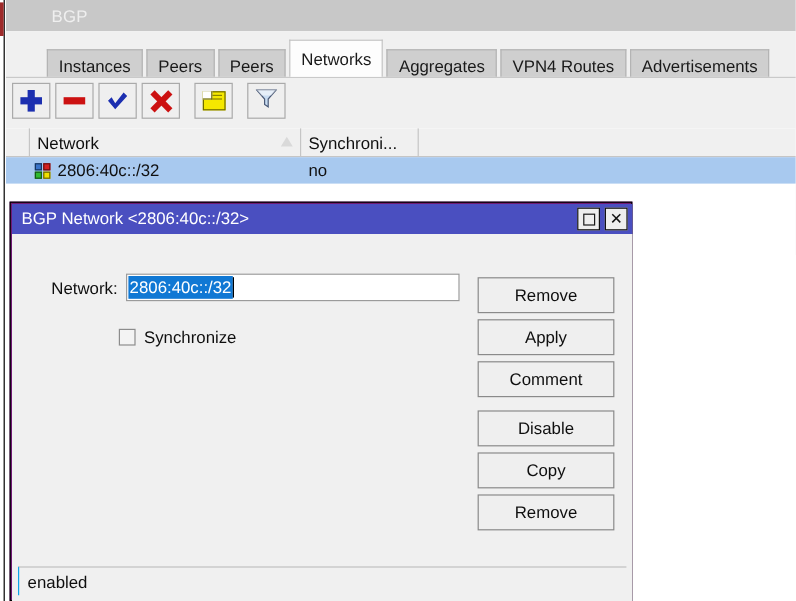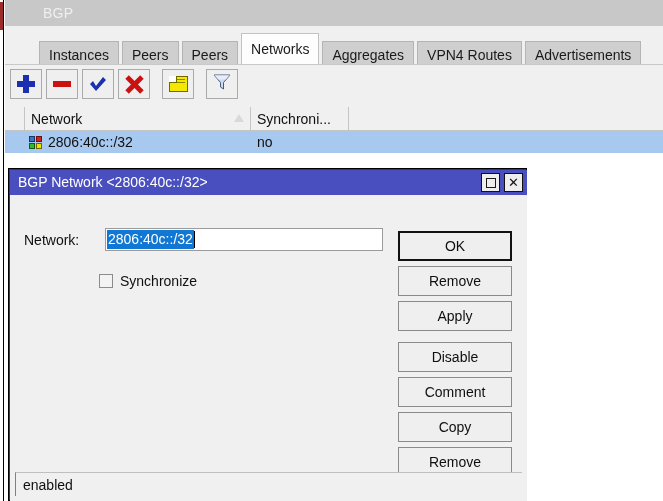--- a/index.html
+++ b/index.html
@@ -235,21 +235,21 @@
   .quad-icon i.q1 { left: 0; top: 0;  background: #3a74c8; border: 1px solid #17365f; box-sizing: border-box;}
   .quad-icon i.q2 { left: 7px; top: 0; background: #d42020; border: 1px solid #6e1010; box-sizing: border-box;}
   .quad-icon i.q3 { left: 0; top: 7px; background: #2fbb2f; border: 1px solid #165816; box-sizing: border-box;}
   .quad-icon i.q4 { left: 7px; top: 7px; background: #f0e000; border: 1px solid #6e6600; box-sizing: border-box;}
 
   
   .dialog {
     position: absolute;
     left: 8px; top: 168px;
     width: 519px; height: 333px;
-    background: #14532d;
+    background: #701a75;
     border: 1px solid #000000;
     box-sizing: border-box;
     z-index: 50;
   }
   .dlg-title {
     position: absolute;
     left: 1px; top: 1px;
     width: 517px; height: 25px;
     background: #4a4fc0;
     box-sizing: border-box;
@@ -291,21 +291,21 @@
   .field-row {
     position: absolute;
     left: 14px; top: 33px;
     display: flex;
     align-items: center;
   }
   .field-label {
     font-size: 14px;
     color: #0f0f0f;
     width: 74px;
-    text-align: left;
+    text-align: right;
     margin-right: 7px;
   }
   .field-input {
     width: 278px; height: 23px;
     background: #ffffff;
     border: 1px solid #9b9b9b;
     box-sizing: border-box;
     display: flex;
     align-items: center;
     padding-left: 1px;
@@ -497,36 +497,33 @@
           <span class="caret"></span>
         </div>
       </div>
 
       <div class="check-row">
         <span class="cbox"></span>
         <span class="check-label">Synchronize</span>
       </div>
 
       <div class="btn-col">
-        <div class="dbtn focused">
-          <span>OK</span>
-        </div>
         <div class="dbtn">
           <span>Remove</span>
         </div>
         <div class="dbtn">
           <span>Apply</span>
         </div>
+        <div class="dbtn">
+          <span>Comment</span>
+        </div>
         <div class="dbtn gap">
           <span>Disable</span>
         </div>
         <div class="dbtn">
-          <span>Comment</span>
-        </div>
-        <div class="dbtn">
           <span>Copy</span>
         </div>
         <div class="dbtn">
           <span>Remove</span>
         </div>
       </div>
 
       <div class="dlg-status">
         <span>enabled</span>
       </div>

